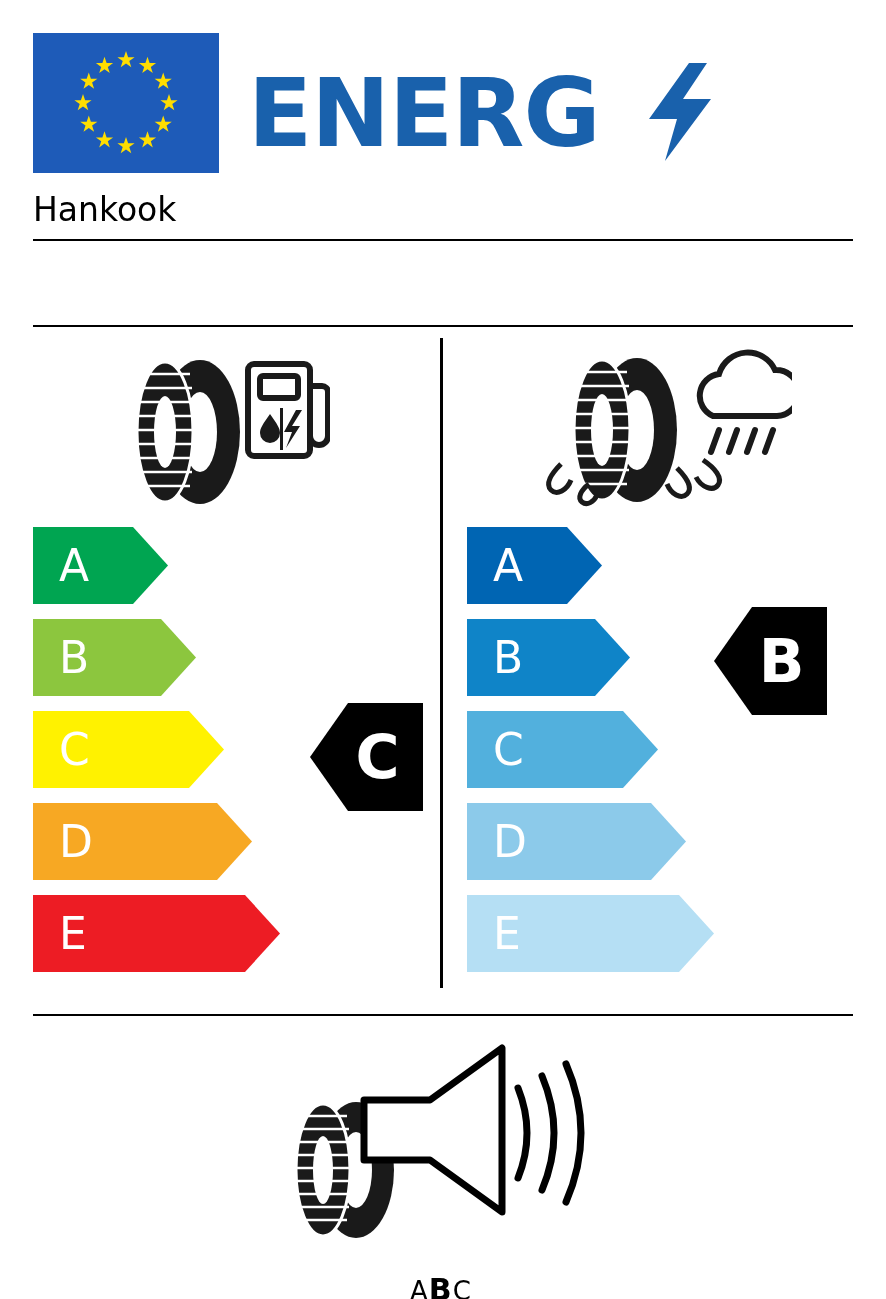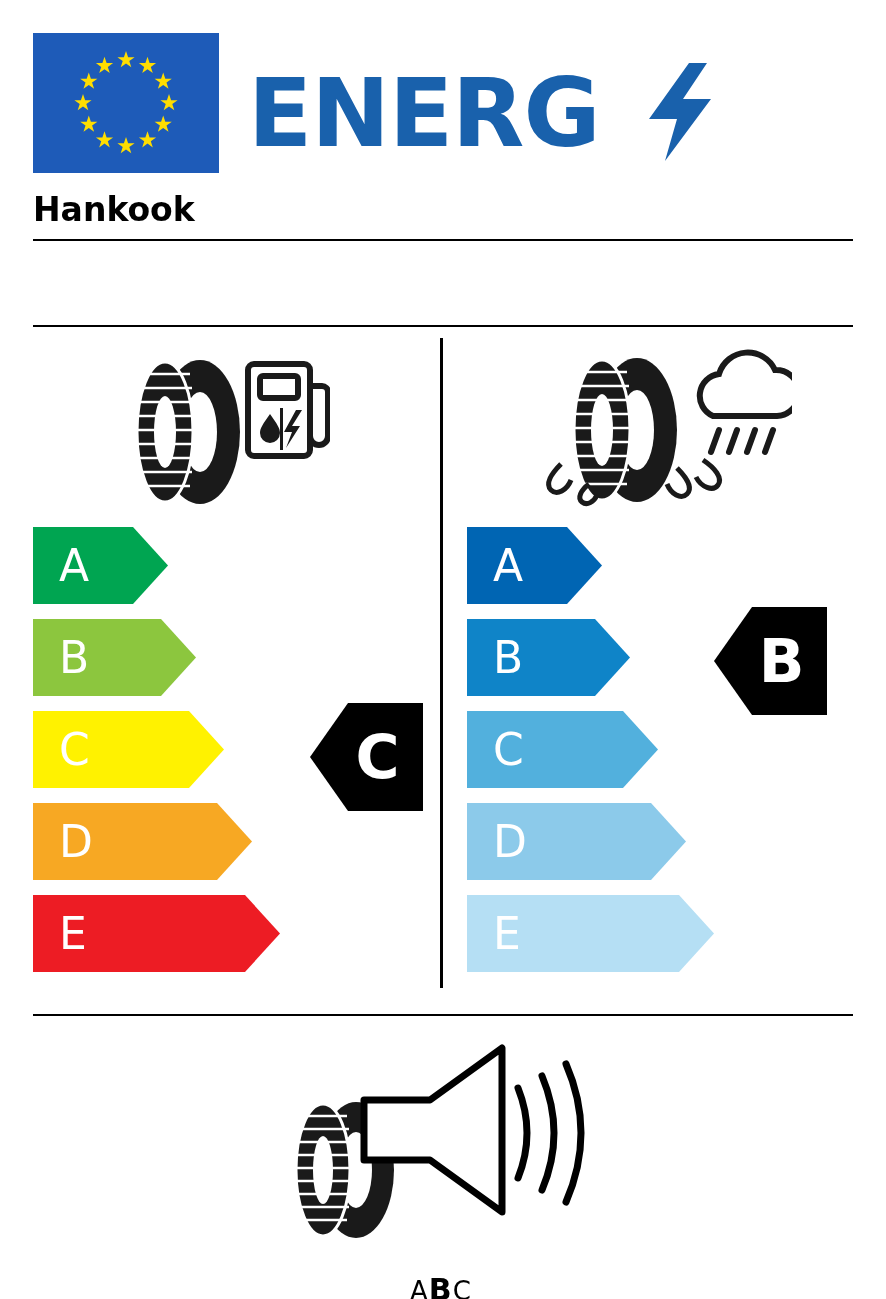--- a/index.html
+++ b/index.html
@@ -62,21 +62,21 @@
     width: 70px;
     height: 98px;
   }
 
   
   .brand {
     position: absolute;
     left: 33px;
     top: 190px;
     font-size: 33px;
-    font-weight: bold;
+    font-weight: normal;
     font-family: "DejaVu Sans", sans-serif;
     letter-spacing: 0px;
   }
   .rule {
     position: absolute;
     background: #000000;
     height: 2px;
   }
   .rule-1 { left: 33px; top: 239px; width: 820px; }
   .rule-2 { left: 33px; top: 325px; width: 820px; }

